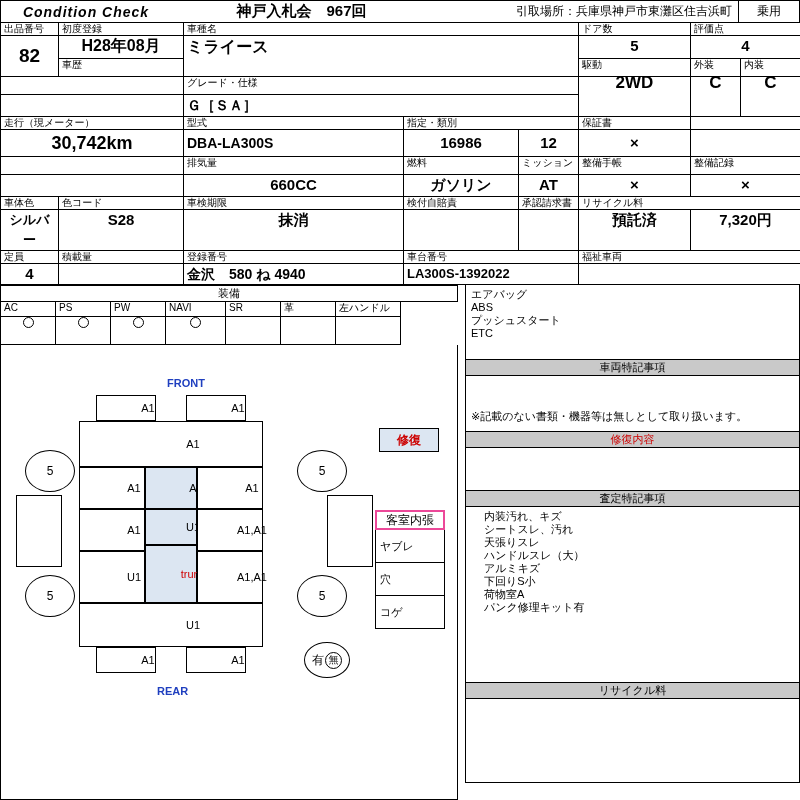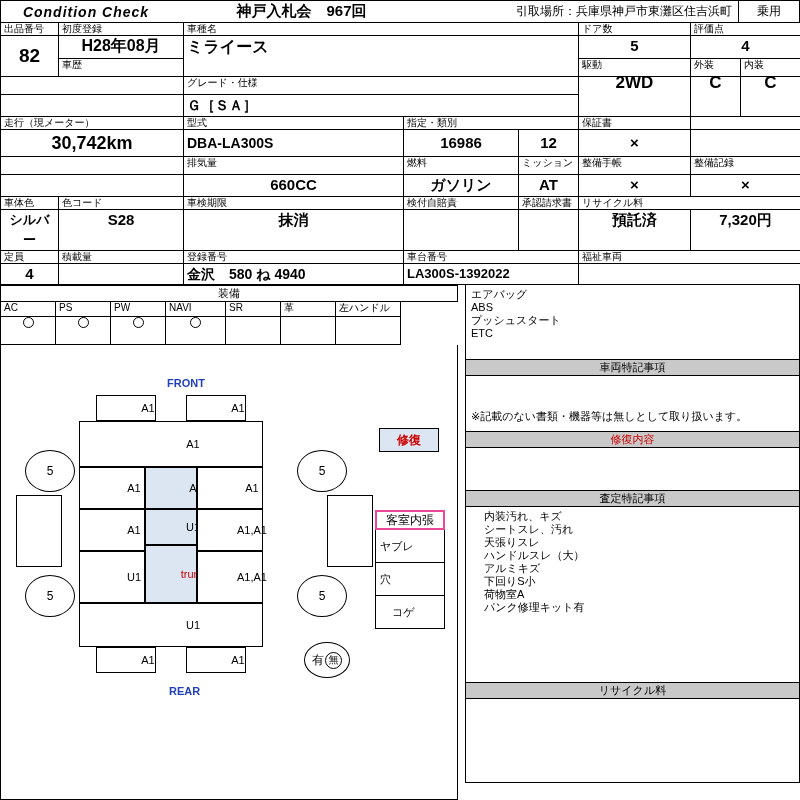--- a/index.html
+++ b/index.html
@@ -246,34 +246,34 @@
         <div class="dgbox shade" style="left:144px;top:200px;width:52px;height:58px">
             <span class="red">trunk</span>
           </div>
         <div class="dgbox" style="left:196px;top:206px;width:66px;height:52px">A1,A1</div>
 
         <div class="dgbox" style="left:78px;top:258px;width:184px;height:44px">U1</div>
 
         <div class="dgbox" style="left:95px;top:302px;width:60px;height:26px">A1</div>
         <div class="dgbox" style="left:185px;top:302px;width:60px;height:26px">A1</div>
 
-        <div class="plain blue" style="left:168px;top:340px">REAR</div>
+        <div class="plain blue" style="left:156px;top:340px">REAR</div>
 
         <div class="ellipse" style="left:303px;top:297px;width:44px;height:34px">
           <span>有</span>
             <span style="display:inline-block;border:1px solid #000;border-radius:50%;width:15px;height:15px;line-height:14px;text-align:center;font-size:10px;margin-left:1px">無</span>
         </div>
 
         <div style="position:absolute;left:378px;top:83px;width:58px;height:22px;border:1px solid #000;background:#dce6f2;display:flex;align-items:center;justify-content:center;color:#cc0000;font-weight:bold;font-size:12px">修復</div>
 
         <div style="position:absolute;left:374px;top:165px;width:70px;">
           <div style="border:2px solid #ec4899;text-align:center;font-size:12px;line-height:16px">客室内張</div>
           <div style="border:1px solid #000;border-top:none;font-size:11px;line-height:32px;padding-left:4px">ヤブレ</div>
           <div style="border:1px solid #000;border-top:none;font-size:11px;line-height:32px;padding-left:4px">穴</div>
-          <div style="border:1px solid #000;border-top:none;font-size:11px;line-height:32px;padding-left:16px">コゲ</div>
+          <div style="border:1px solid #000;border-top:none;font-size:11px;line-height:32px;padding-left:4px">コゲ</div>
         </div>
       </div>
     </div>
 
     <div class="rightcol">
       <div class="panel" style="height:75px">
         <div class="panelbody">
           <div>エアバッグ</div>
           <div>ABS</div>
           <div>プッシュスタート</div>

